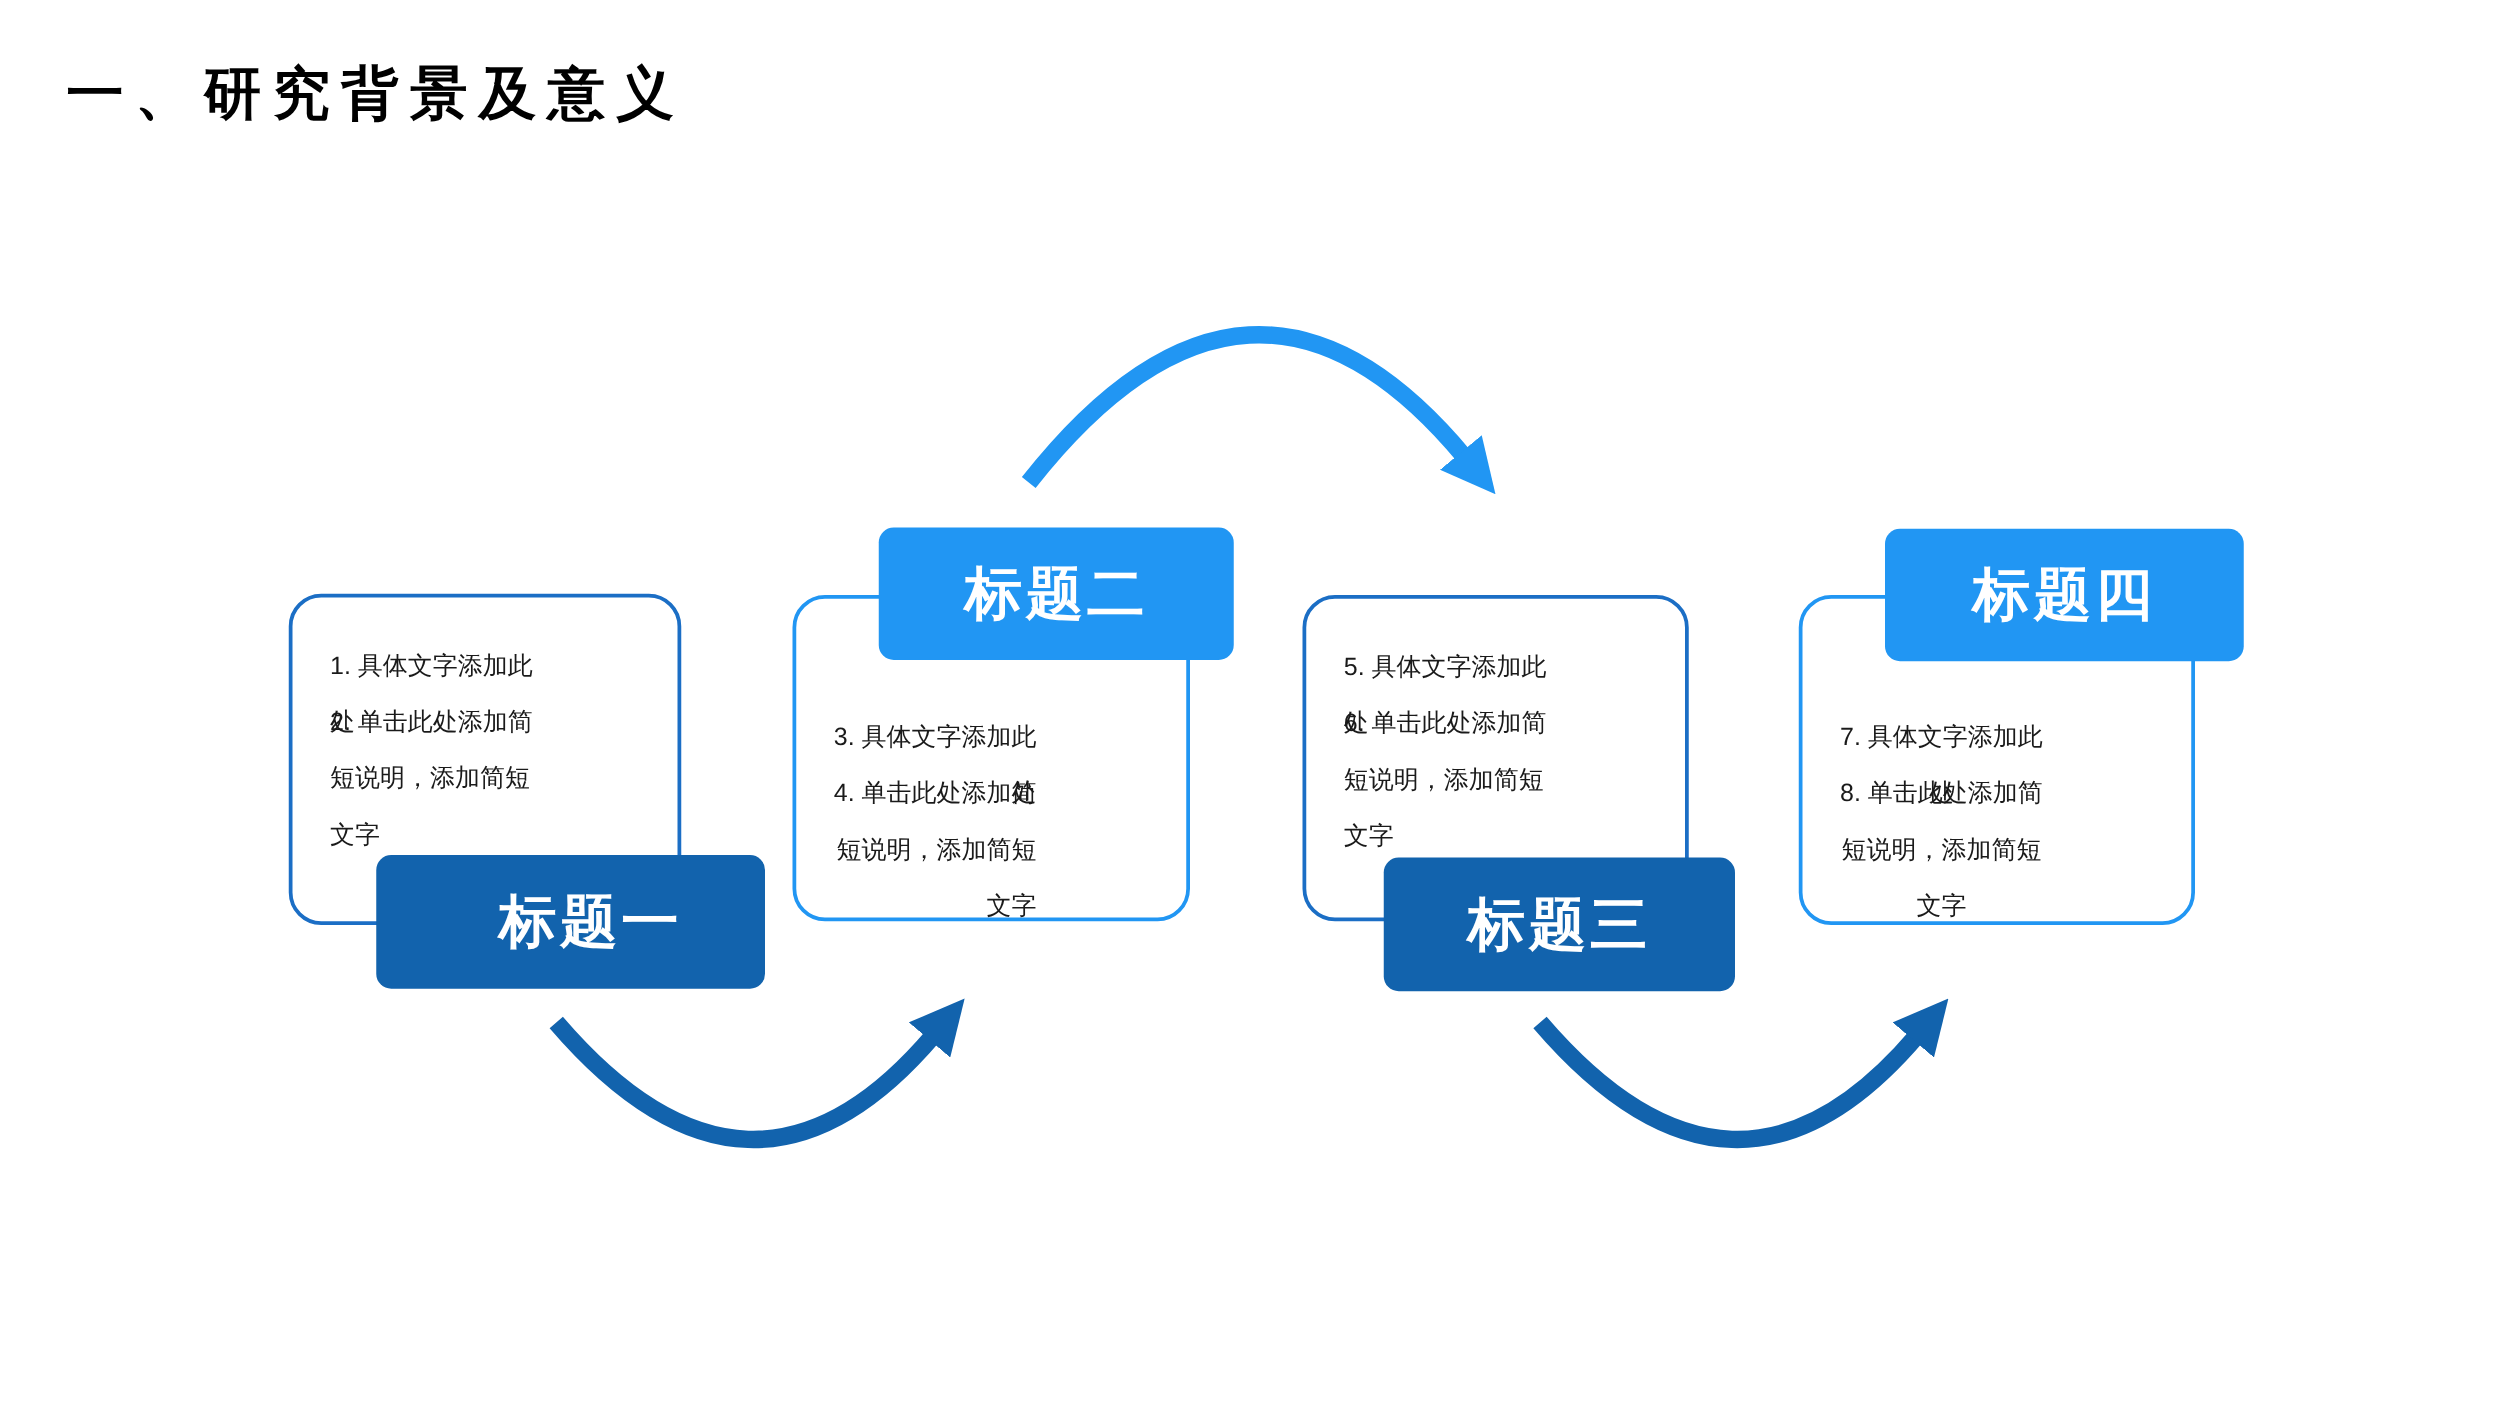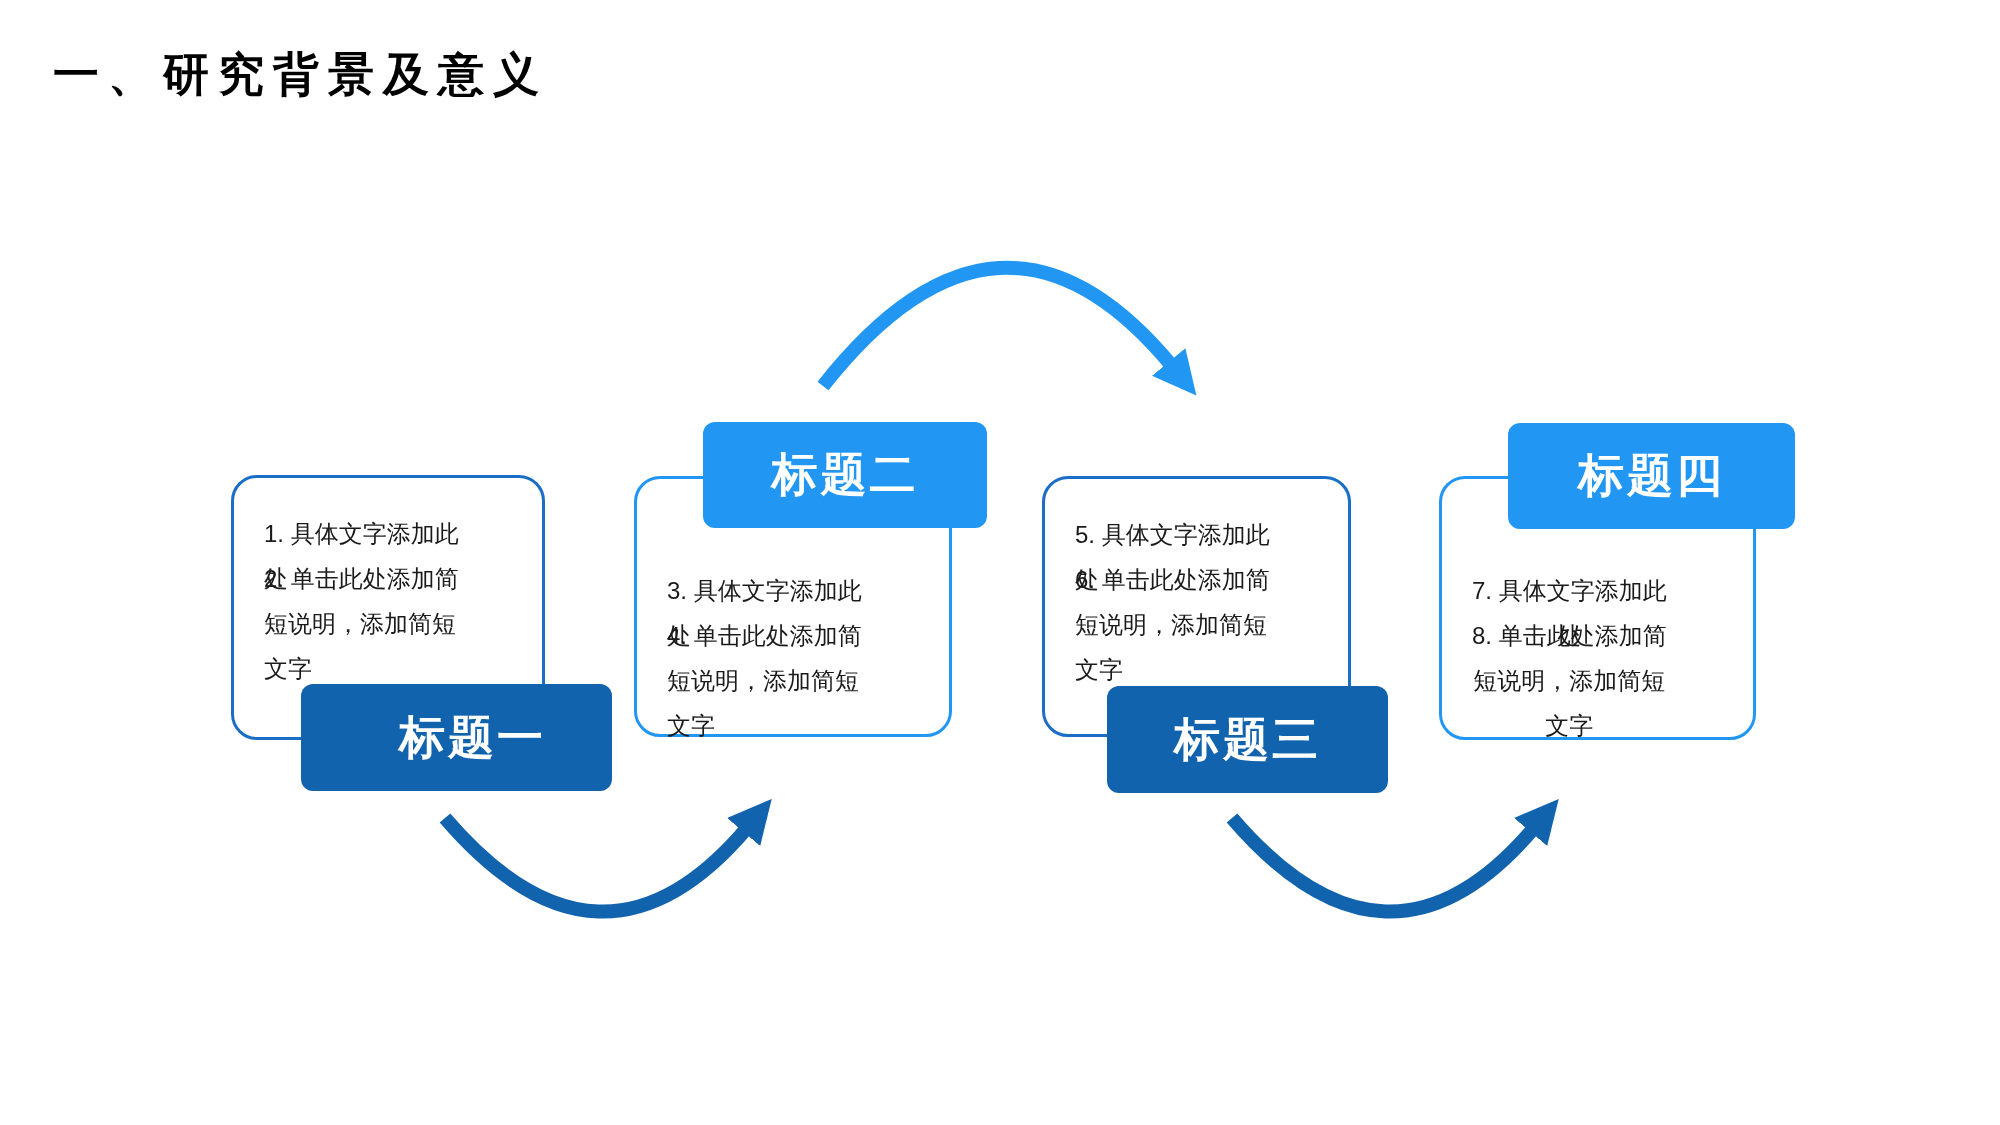--- a/index.html
+++ b/index.html
@@ -30,27 +30,27 @@
   .arc.dark{stroke:var(--dark-blue);}
 
   .card{
     position:absolute;z-index:2;
     background:#fff;
     border-style:solid;border-width:3px;
     border-radius:26px;
     box-sizing:border-box;
   }
   .c1{left:231px;top:475px;width:314px;height:265px;border-color:var(--dark-border);}
-  .c2{left:634px;top:476px;width:318px;height:261px;border-color:var(--light-blue);}
+  .c2{left:634px;top:476px;width:318px;height:261px;border-color:var(--light-blue);text-align:right;}
   .c3{left:1042px;top:476px;width:309px;height:261px;border-color:var(--dark-border);}
   .c4{left:1439px;top:476px;width:317px;height:264px;border-color:var(--light-blue);text-align:center;}
 
   .txt{
     position:absolute;left:30px;
-    font-size:24px;line-height:45px;color:var(--text);
+    font-size:20px;line-height:45px;color:var(--text);
     white-space:nowrap;
   }
   .c1 .a,.c3 .a{top:33px;}
   .c1 .b,.c3 .b{top:78px;}
   .c2 .a,.c4 .a{top:89px;}
   .c2 .b,.c4 .b{top:134px;}
 
   .badge{
     position:absolute;z-index:3;
     display:flex;align-items:center;justify-content:center;

